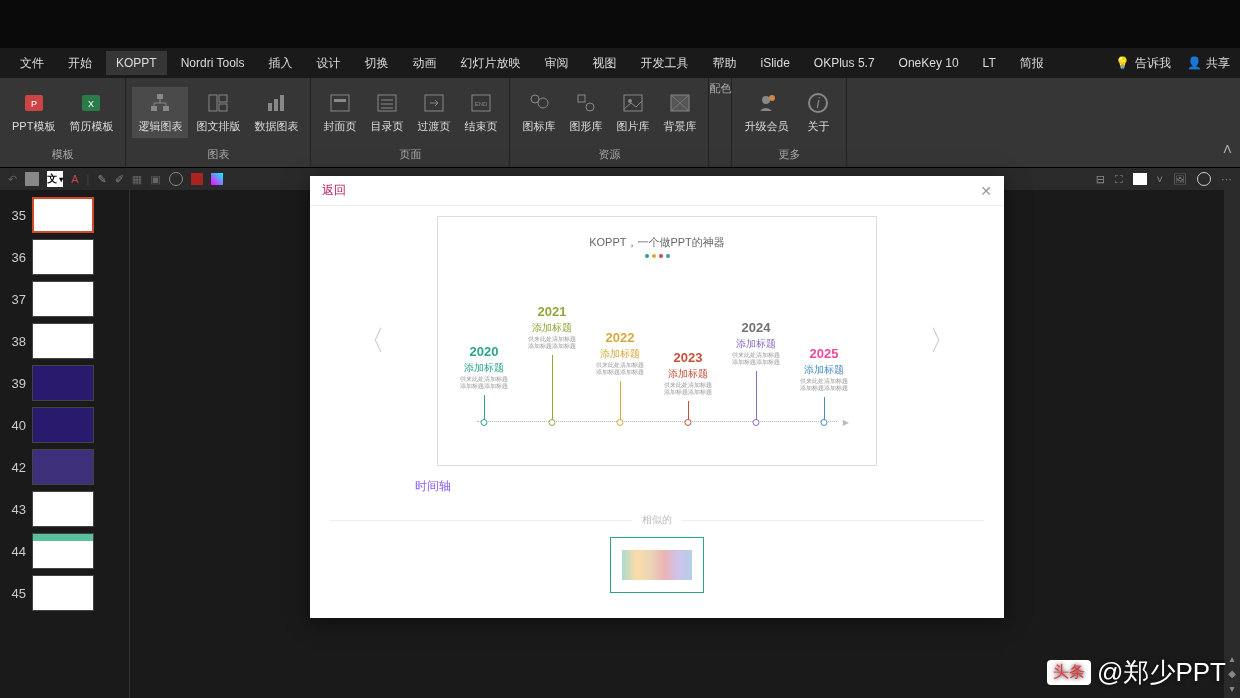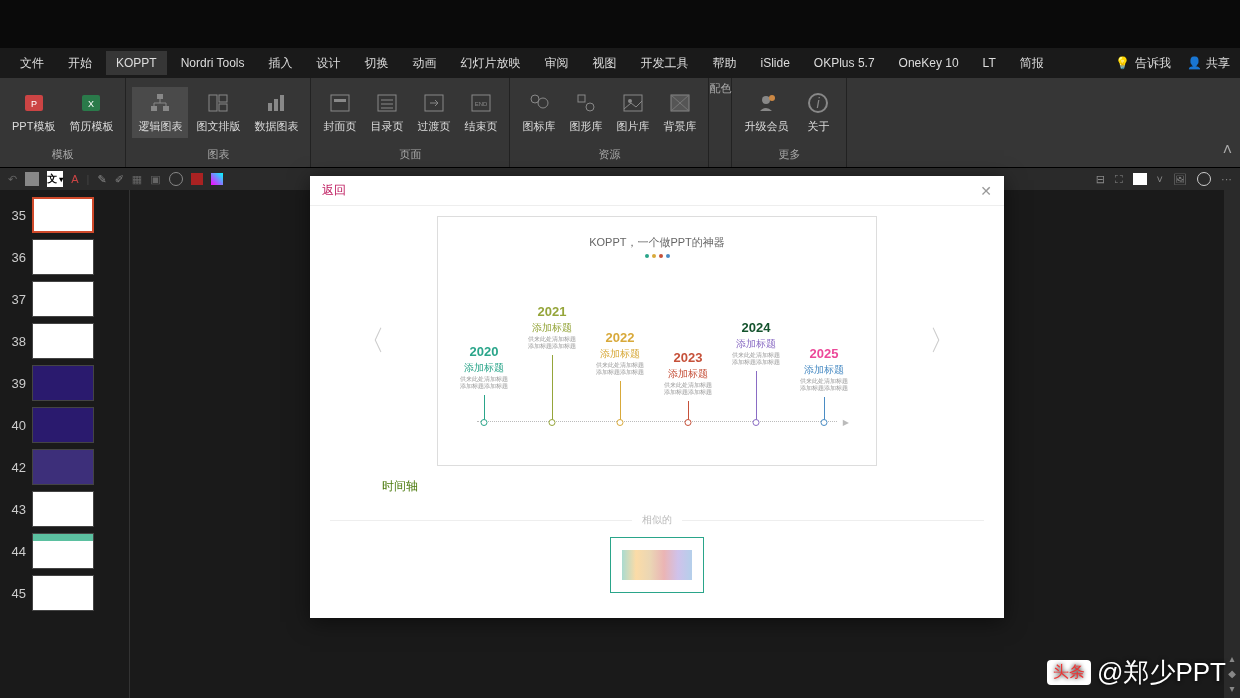--- a/index.html
+++ b/index.html
@@ -71,21 +71,21 @@
 .timeline { position: relative; width: 360px; height: 150px; }
 .timeline-axis { position: absolute; bottom: 10px; left: 0; right: 0; border-top: 1px dotted #bbb; }
 .tl-item { position: absolute; bottom: 10px; width: 58px; display: flex; flex-direction: column; align-items: center; }
 .tl-year { font-size: 13px; font-weight: bold; }
 .tl-sub { font-size: 10px; margin-top: 2px; }
 .tl-desc { font-size: 6px; color: #999; line-height: 1.3; text-align: center; margin-top: 1px; }
 .tl-stem { width: 1px; flex: 1; margin-top: 4px; }
 .tl-dot { width: 7px; height: 7px; border-radius: 50%; border: 1px solid; background: #fff; position: absolute; bottom: -4px; left: 50%; transform: translateX(-50%); }
 .tl-chevron { font-size: 8px; position: absolute; bottom: 5px; right: -12px; color: #bbb; }
 
-.preview-label { font-size: 12px; color: #4d7c0f; margin-top: 12px; align-self: flex-start; margin-left: 52px; }
+.preview-label { font-size: 12px; color: #8b5cf6; margin-top: 12px; align-self: flex-start; margin-left: 85px; }
 .similar-divider { width: 100%; display: flex; align-items: center; margin-top: 18px; font-size: 10px; color: #bbb; }
 .similar-divider::before, .similar-divider::after { content: ""; flex: 1; border-top: 1px solid #eee; }
 .similar-divider span { padding: 0 10px; }
 .similar-item { width: 94px; height: 56px; border: 1.5px solid #2aa58a; margin-top: 10px; background: #fff; display: flex; align-items: center; justify-content: center; cursor: pointer; }
 .similar-item .mini { width: 70px; height: 30px; background: linear-gradient(90deg,#2aa58a,#f5a623,#c94,#c44,#86c,#48c); opacity: 0.4; }
 
 .watermark { position: absolute; bottom: 8px; right: 14px; color: #fff; font-size: 26px; font-weight: 500; display: flex; align-items: center; gap: 6px; text-shadow: 0 0 4px #000; }
 .watermark .logo { background: #fff; color: #e33; border-radius: 4px; padding: 2px 6px; font-size: 16px; }
 </style>
 </head>
@@ -419,21 +419,21 @@
                 <div class="tl-dot" style="border-color:#d8a93a"></div>
               </div>
               <div class="tl-item" style="left: 182px; height: 72px; margin-top: 20px;">
                 <div class="tl-year" style="color:#c6513a">2023</div>
                 <div class="tl-sub" style="color:#c6513a">添加标题</div>
                 <div class="tl-desc">供来此处清加标题<br>添加标题添加标题</div>
                 <div class="tl-stem" style="background:#c6513a"></div>
                 <div class="tl-dot" style="border-color:#c6513a"></div>
               </div>
               <div class="tl-item" style="left: 250px; height: 102px;">
-                <div class="tl-year" style="color:#14532d">2024</div>
+                <div class="tl-year" style="color:#737373">2024</div>
                 <div class="tl-sub" style="color:#8a6cc4">添加标题</div>
                 <div class="tl-desc">供来此处清加标题<br>添加标题添加标题</div>
                 <div class="tl-stem" style="background:#8a6cc4"></div>
                 <div class="tl-dot" style="border-color:#8a6cc4"></div>
               </div>
               <div class="tl-item" style="left: 318px; height: 76px;">
                 <div class="tl-year" style="color:#ec4899">2025</div>
                 <div class="tl-sub" style="color:#4a8cc4">添加标题</div>
                 <div class="tl-desc">供来此处清加标题<br>添加标题添加标题</div>
                 <div class="tl-stem" style="background:#4a8cc4"></div>

